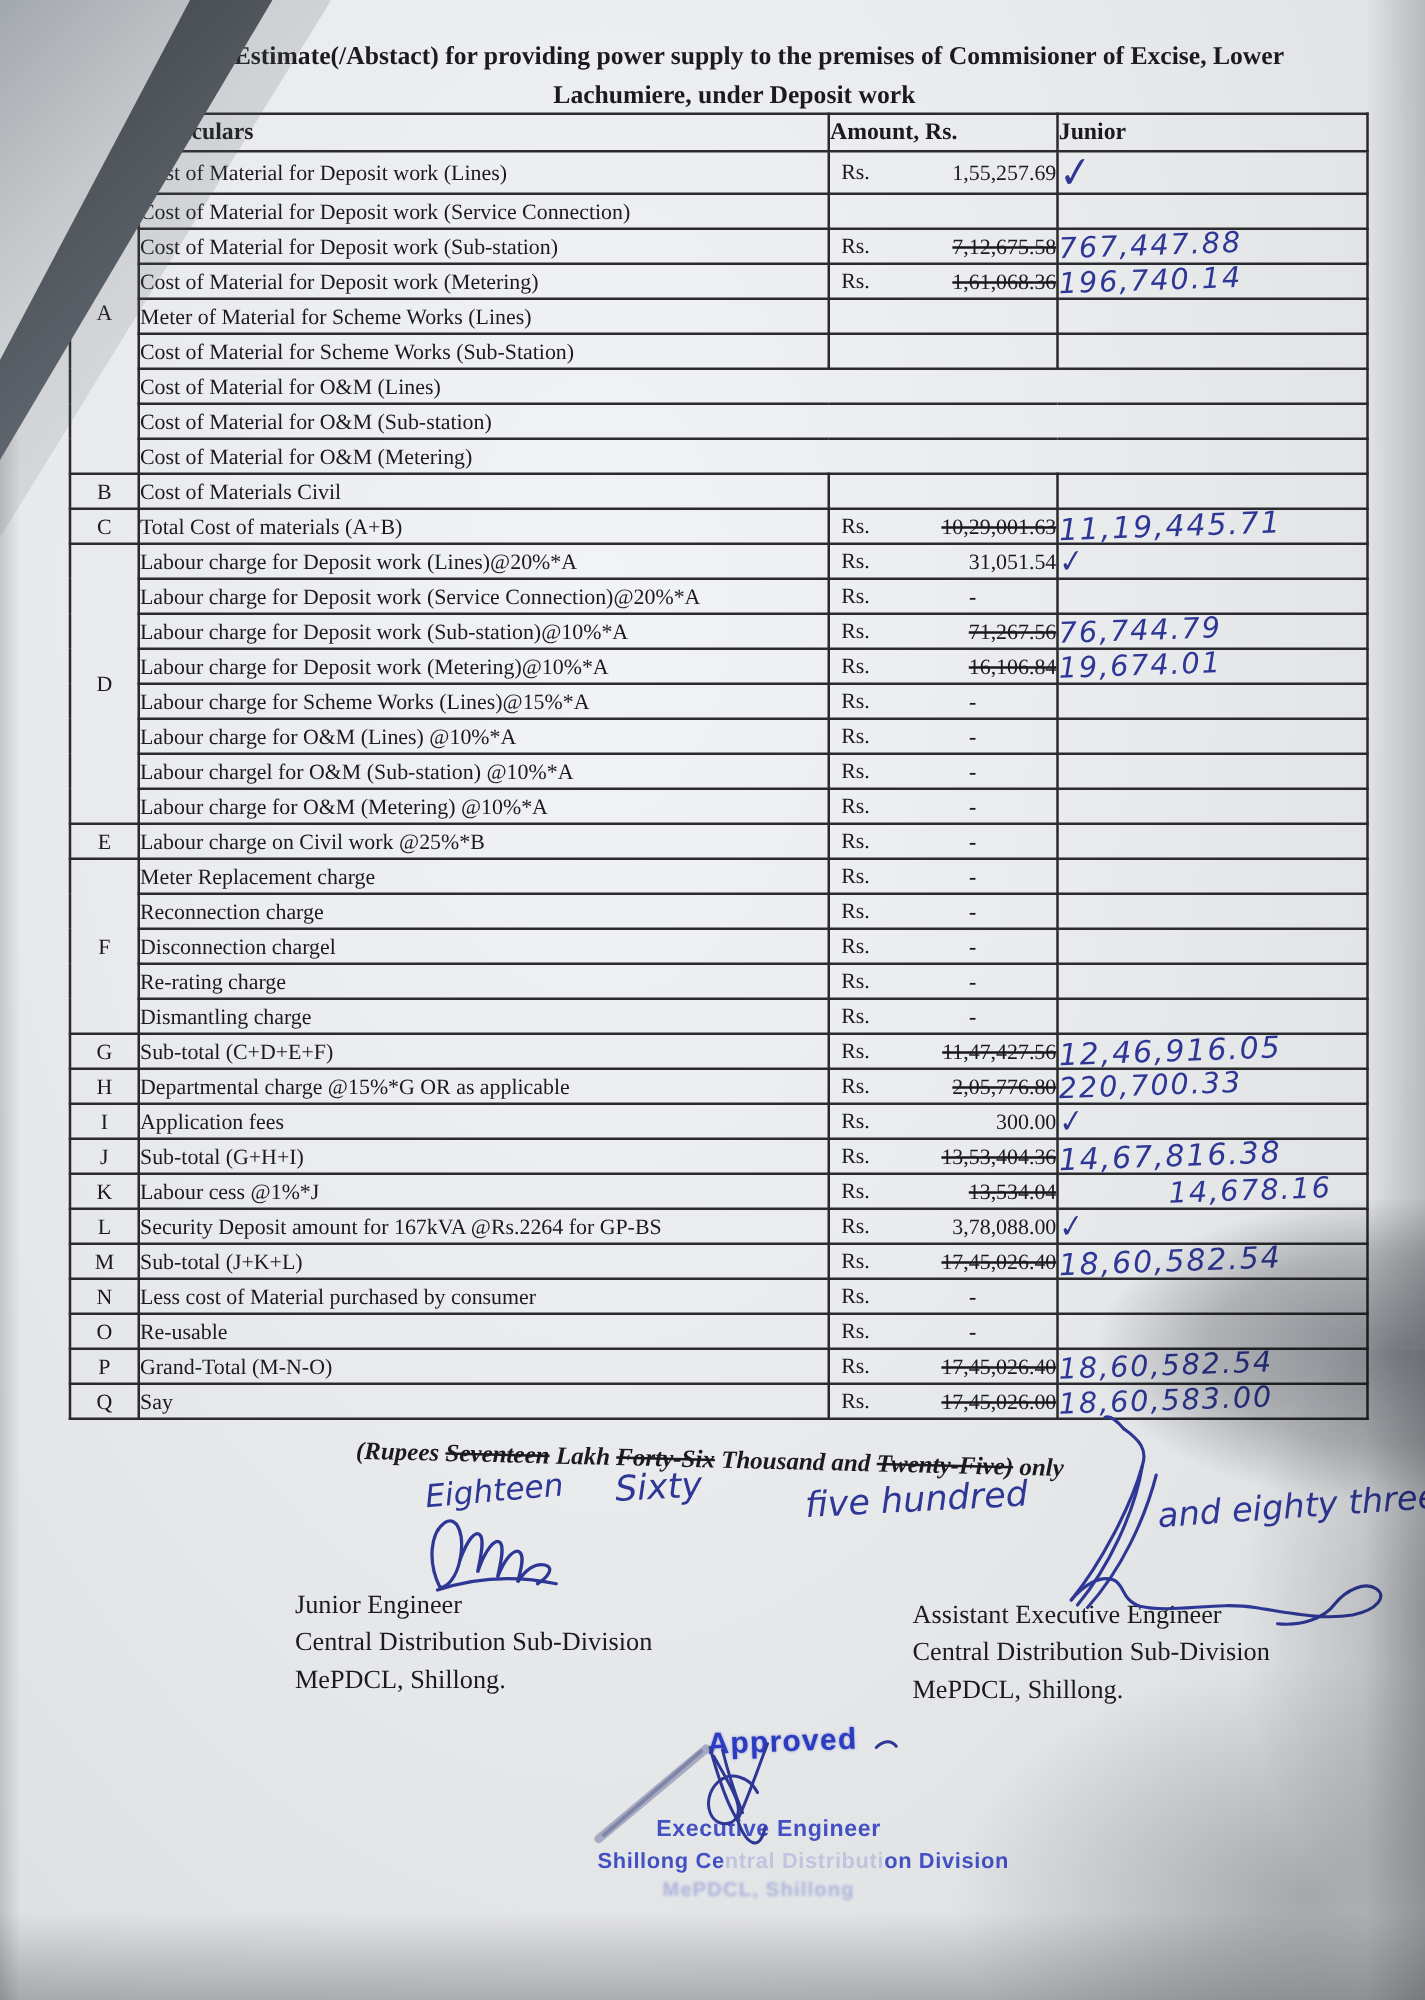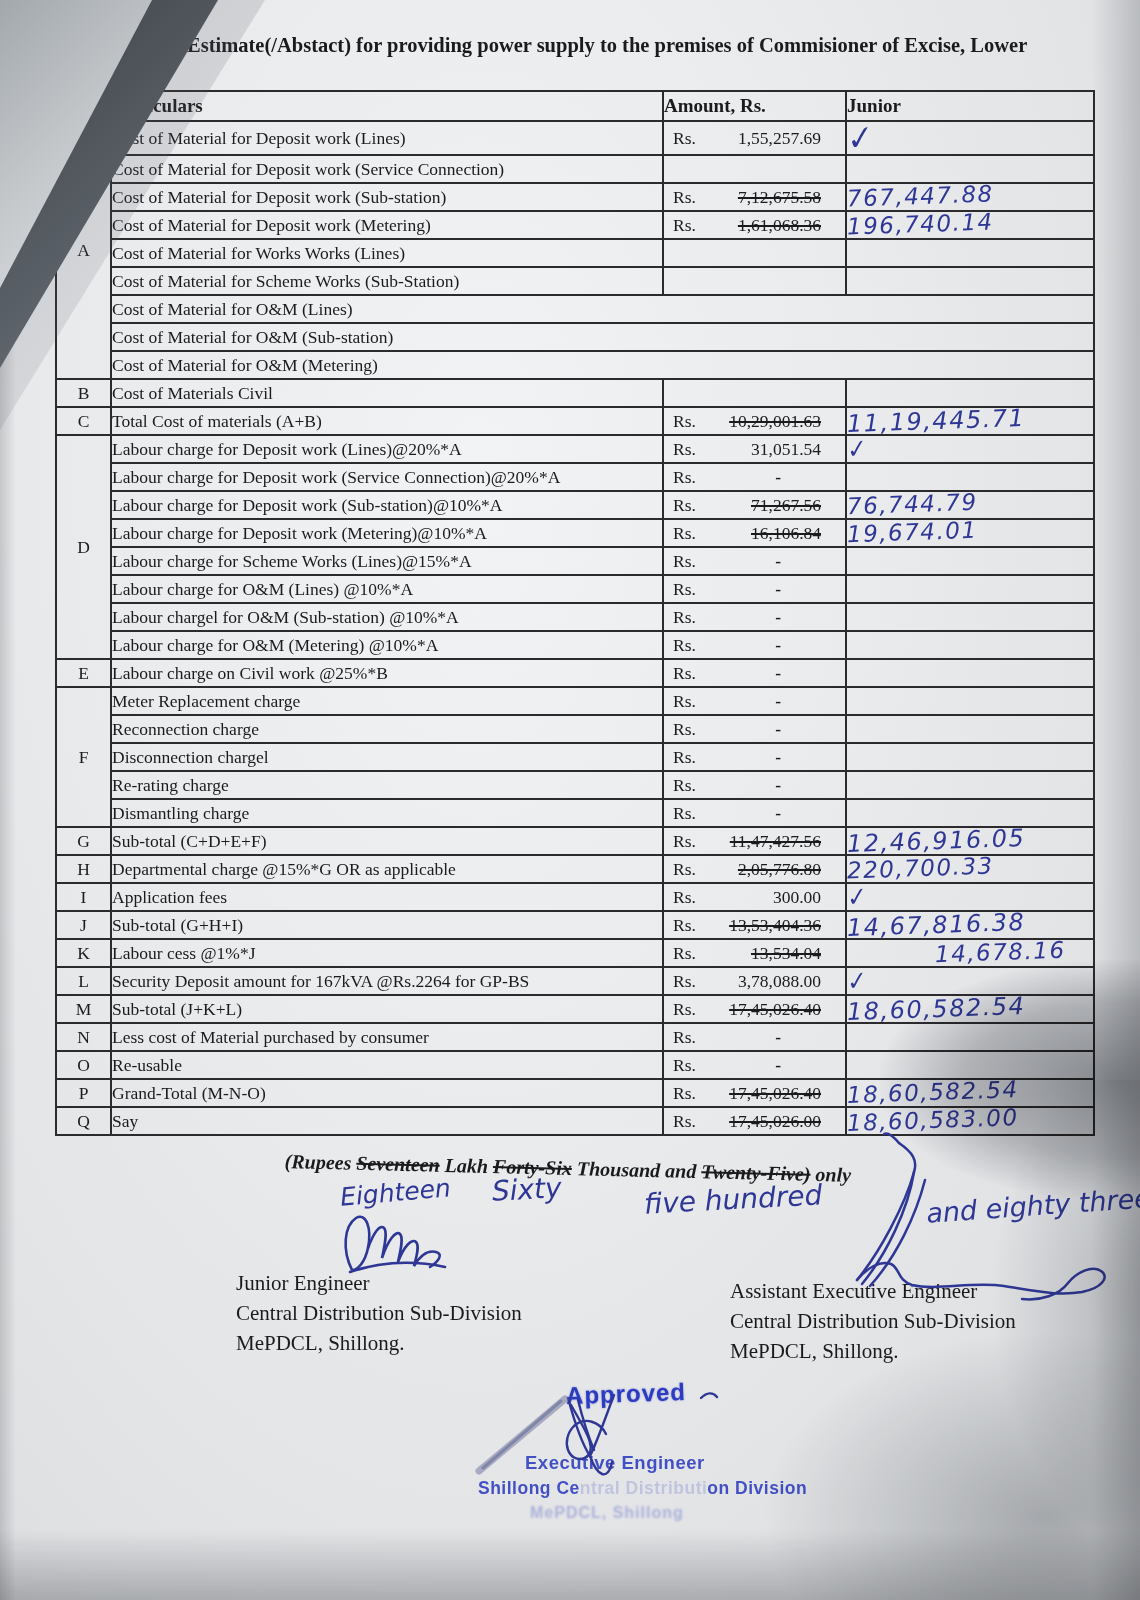--- a/index.html
+++ b/index.html
@@ -14,21 +14,21 @@
   table.est{position:absolute;top:90px;left:55px;width:1038px;border-collapse:collapse;table-layout:fixed;}
   table.est col.c1{width:55px;}table.est col.c2{width:552px;}table.est col.c3{width:183px;}table.est col.c4{width:248px;}
   table.est th,table.est td{border:2px solid #2b2b2e;padding:0;font-size:17.5px;vertical-align:middle;}
   table.est thead th{height:28px;font-weight:bold;font-size:19px;text-align:left;}
   table.est th.ghost{border:none;background:transparent;}
   table.est tbody tr{height:28px;}
   td.col-label{text-align:center;font-size:19px;}
   td.col-part{padding-left:7px;text-align:left;}
   td.col-amt{position:relative;text-align:right;}
   td.col-amt .rs{position:absolute;left:9px;top:50%;transform:translateY(-50%);}
-  td.col-amt .amt-val{display:inline-block;padding-right:24px;}
+  td.col-amt .amt-val{display:inline-block;padding-right:0;}
   td.col-amt .dash-val{padding-right:64px;font-weight:bold;}
   .struck{text-decoration:line-through;text-decoration-thickness:2px;}
   td.col-rem{padding-left:8px;text-align:left;overflow:visible;}
   
   .hand{
     display:inline-block;font-family:"DejaVu Sans",sans-serif;font-style:italic;
     color:var(--ink-blue);font-size:23px;letter-spacing:1.5px;transform:rotate(-2deg);
     white-space:nowrap;line-height:1;
   }
   .check{font-style:normal;font-size:24px;letter-spacing:0;transform:rotate(-12deg) skewX(-8deg);font-weight:bold;}
@@ -73,20 +73,21 @@
   .fold-flap{position:absolute;left:0;top:0;width:160px;height:295px;z-index:16;pointer-events:none;
     clip-path:polygon(0 0,152px 0,0 288px);background:linear-gradient(135deg,#a3a8ad 0%,#c3c7ca 45%,#dcdee0 85%,#e6e7e9 100%);}
 </style>
 </head>
 <body>
 
 <div class="page">
 
   <div class="title">
     <div>ised Estimate(/Abstact) for providing power supply to the premises of Commisioner of Excise, Lower</div>
+    <div>Lachumiere, under Deposit work</div>
   </div>
 
   <table class="est">
     <colgroup>
         <col class="c1">
         <col class="c2">
         <col class="c3">
         <col class="c4">
       </colgroup>
     <thead>
@@ -113,21 +114,21 @@
           <td class="col-part">Cost of Material for Deposit work (Sub-station)</td>
           <td class="col-amt"><span class="rs">Rs.</span><span class="amt-val struck">7,12,675.58</span></td>
           <td class="col-rem"><span class="hand">767,447.88</span></td>
         </tr>
         <tr>
           <td class="col-part">Cost of Material for Deposit work (Metering)</td>
           <td class="col-amt"><span class="rs">Rs.</span><span class="amt-val struck">1,61,068.36</span></td>
           <td class="col-rem"><span class="hand">196,740.14</span></td>
         </tr>
         <tr>
-          <td class="col-part">Cost of Material for Works Works (Lines)</td>
+          <td class="col-part">Meter of Material for Scheme Works (Lines)</td>
           <td class="col-amt"></td>
           <td class="col-rem"></td>
         </tr>
         <tr>
           <td class="col-part">Cost of Material for Scheme Works (Sub-Station)</td>
           <td class="col-amt"></td>
           <td class="col-rem"></td>
         </tr>
         <tr>
           <td class="col-part" colspan="3">Cost of Material for O&amp;M (Lines)</td>

